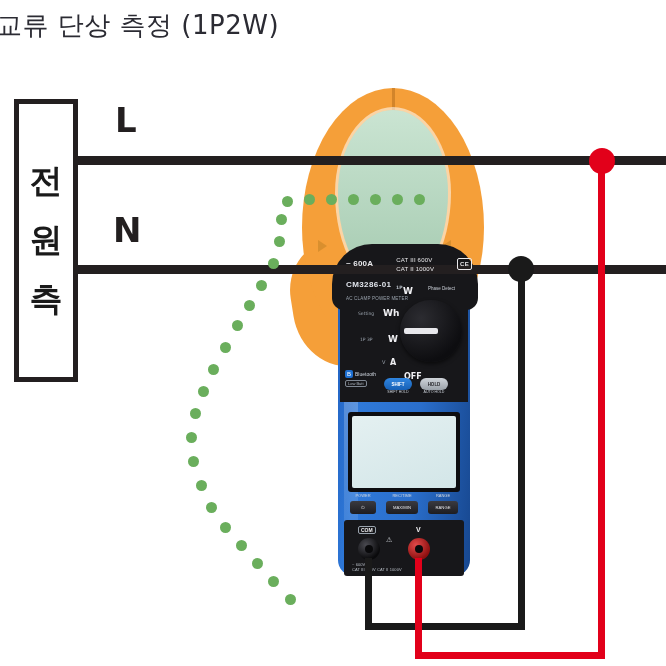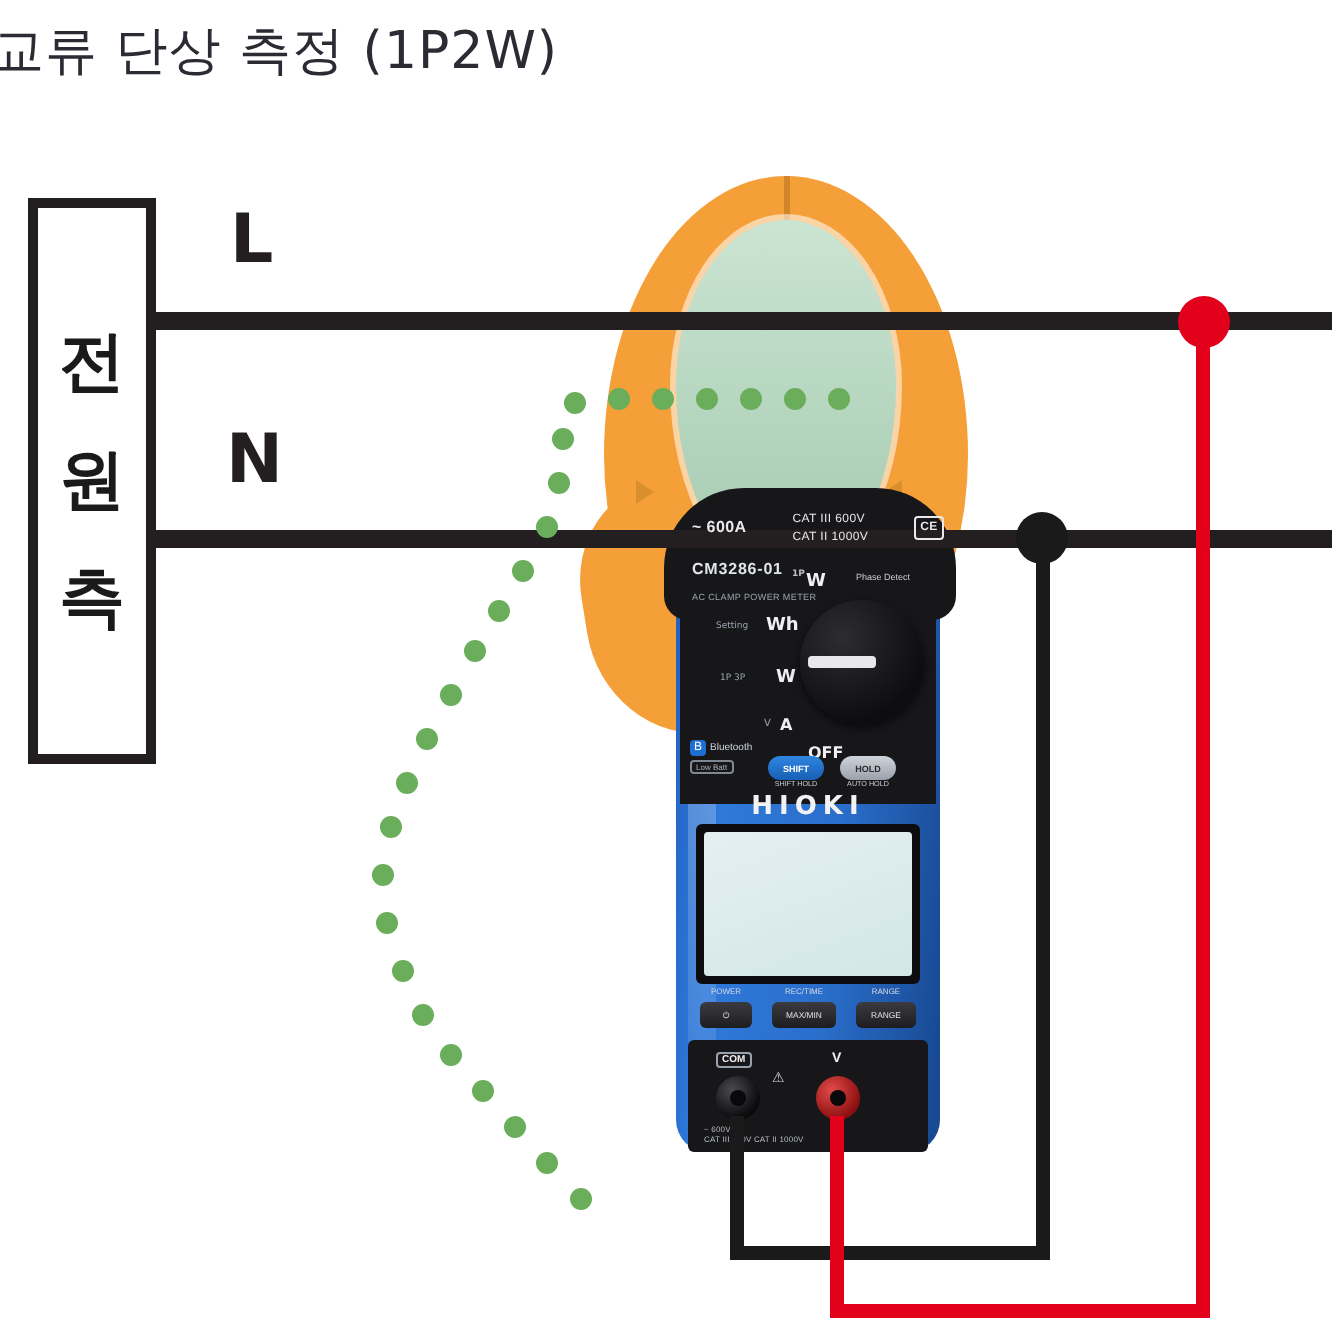--- a/index.html
+++ b/index.html
@@ -232,21 +232,20 @@
     <span class="bt-glyph">B</span>
     <span>Bluetooth</span>
   </div>
   <div class="lowbat">Low Batt</div>
 
   <div class="btn-sm btn-shift">SHIFT</div>
   <div class="btn-sm btn-hold">HOLD</div>
   <div class="btn-cap s">SHIFT HOLD</div>
   <div class="btn-cap h">AUTO HOLD</div>
 
-  <div class="hioki">HIOKI</div>
   <div class="lcd-frame"></div>
   <div class="lcd"></div>
 
   <div class="btnrow-cap brc1">POWER</div>
   <div class="btnrow-cap brc2">REC/TIME</div>
   <div class="btnrow-cap brc3">RANGE</div>
   <div class="btnrow br1">⏻</div>
   <div class="btnrow br2">MAX/MIN</div>
   <div class="btnrow br3">RANGE</div>
 

